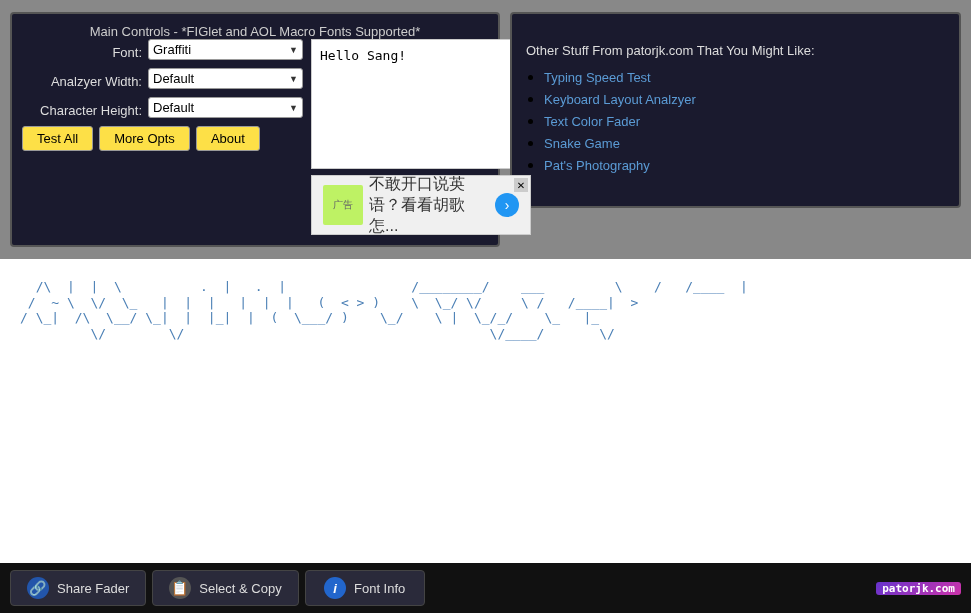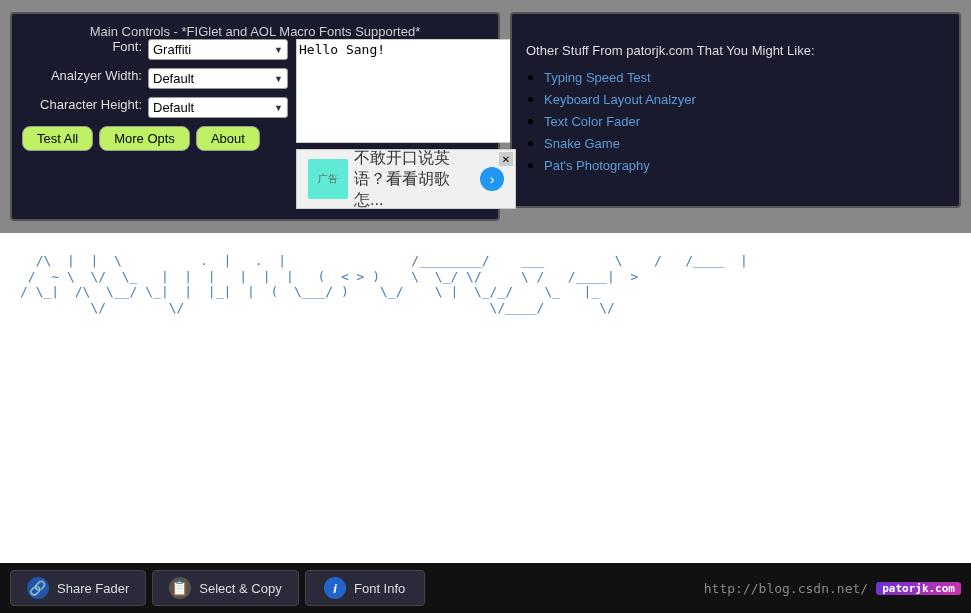--- a/index.html
+++ b/index.html
@@ -42,40 +42,40 @@
       display: flex;
       gap: 8px;
     }
 
     .controls-left {
       flex: 1;
     }
 
     .control-row {
       display: flex;
-      align-items: flex-start;
+      align-items: flex-end;
       margin-bottom: 8px;
       gap: 6px;
     }
 
     .control-label {
       color: #ddd;
       font-size: 13px;
       min-width: 120px;
       text-align: right;
     }
 
     .control-select {
       background: #fff;
       border: 1px solid #999;
       border-radius: 3px;
       padding: 2px 4px;
       font-size: 13px;
       cursor: pointer;
-      width: 140px;
+      width: 155px;
       appearance: none;
       -webkit-appearance: none;
       background-image: none;
     }
 
     .select-wrapper {
       position: relative;
       display: inline-block;
     }
 
@@ -96,36 +96,36 @@
 
     .buttons-row {
       display: flex;
       gap: 6px;
       margin-top: 8px;
       padding-left: 0;
       justify-content: flex-start;
     }
 
     .ctrl-btn {
-      background: #bef264;
+      background: #fde047;
       border: 1px solid #999;
-      border-radius: 8px;
+      border-radius: 3px;
       padding: 4px 14px;
       font-size: 13px;
       cursor: pointer;
       color: #000;
     }
 
     
     .text-preview {
       background: #fff;
       border: 1px solid #ccc;
       width: 230px;
-      height: 104px;
-      padding: 2px;
+      height: 130px;
+      padding: 8px;
       font-family: monospace;
       font-size: 13px;
       color: #000;
       resize: none;
       flex-shrink: 0;
     }
 
     
     .ad-area {
       width: 220px;
@@ -332,21 +332,21 @@
           <button class="ctrl-btn">About</button>
         </div>
       </div>
 
       <div class="controls-right-col">
         <textarea class="text-preview" style="">Hello Sang!</textarea>
 
         <div class="ad-area">
           <button class="ad-close">✕</button>
           <div style="display:flex;align-items:center;gap:6px;">
-            <div style="width:40px;height:40px;background:#5eead4;border-radius:2px;display:flex;align-items:center;justify-content:center;font-size:10px;color:#666;">广告</div>
+            <div style="width:40px;height:40px;background:#bef264;border-radius:2px;display:flex;align-items:center;justify-content:center;font-size:10px;color:#666;">广告</div>
             <div style="font-size:16px;color:#333;max-width:120px;">不敢开口说英语？看看胡歌怎...</div>
             <div style="width:24px;height:24px;background:#2196F3;border-radius:50%;display:flex;align-items:center;justify-content:center;color:#fff;font-size:14px;cursor:pointer;">›</div>
           </div>
         </div>
       </div>
     </div>
   </div>
 
   <div class="other-stuff">
     <div class="other-stuff-title">Other Stuff From patorjk.com That You Might Like:</div>
@@ -376,16 +376,15 @@
     <div class="btn-icon btn-icon-gray">📋</div>
     <span>Select &amp; Copy</span>
   </button>
   <button class="bottom-btn">
     <div class="btn-icon btn-icon-info">
         <i>i</i>
       </div>
     <span>Font Info</span>
   </button>
   <div class="bottom-url">
-    <span>http://blog.csdn.net/</span>
     <span class="brand-badge">patorjk.com</span>
   </div>
 </div>
 
 </body></html>

